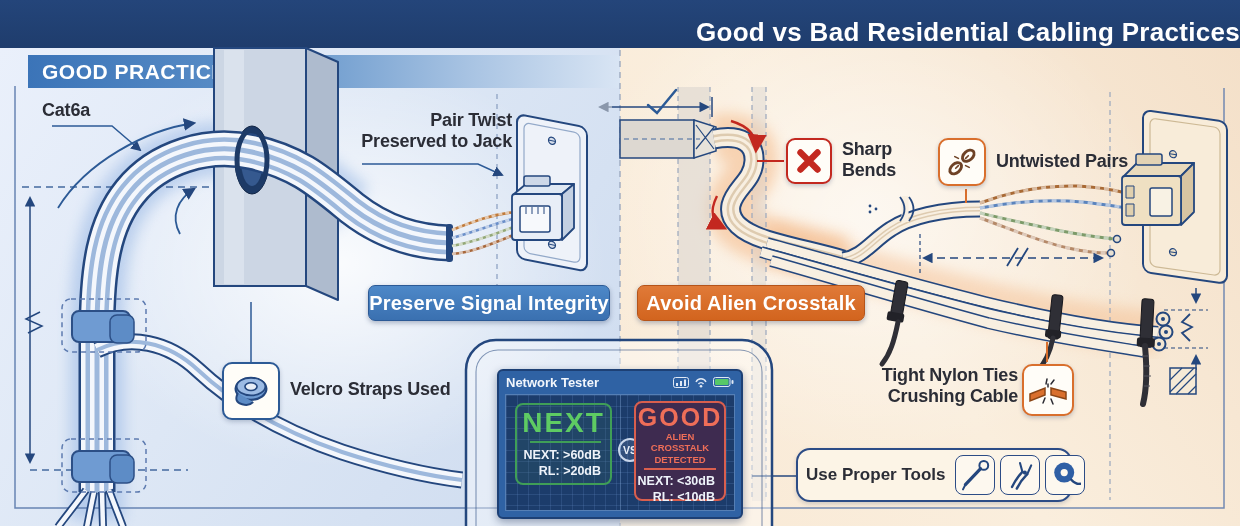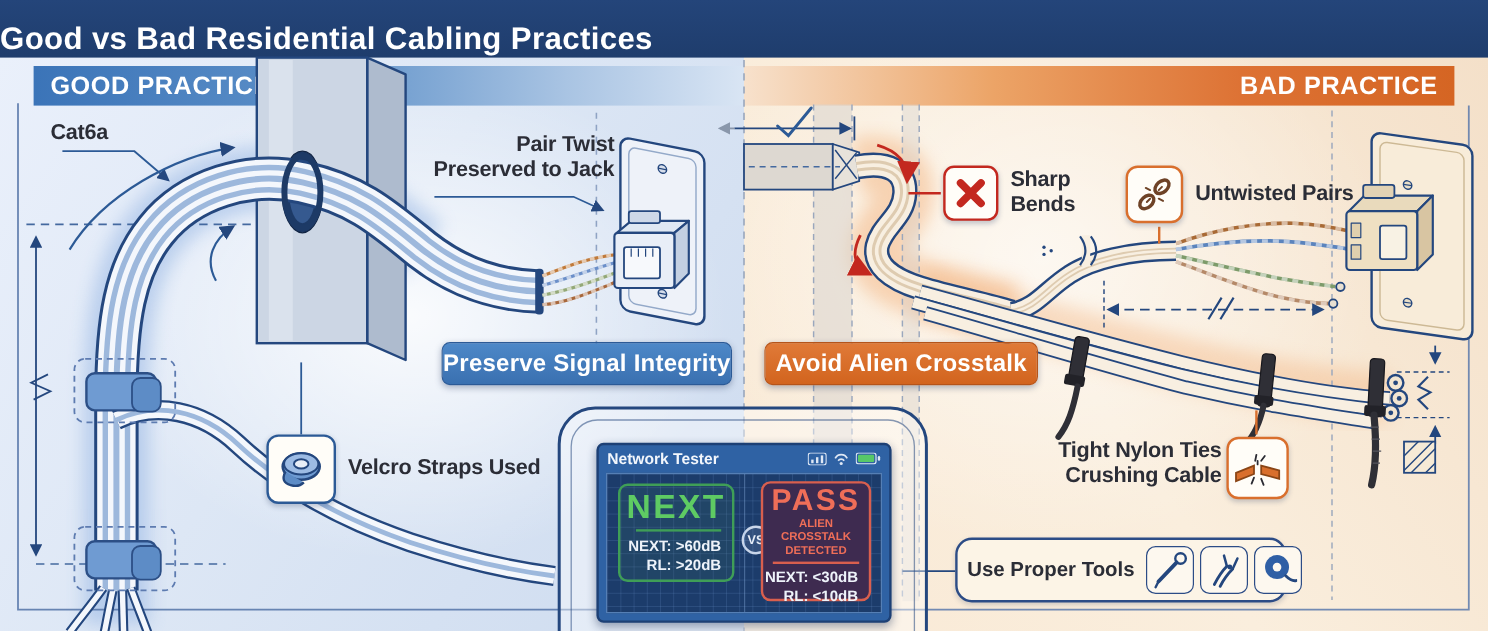--- a/index.html
+++ b/index.html
@@ -1,19 +1,19 @@
 <!DOCTYPE html>
 <html><head>
 <meta charset="utf-8">
 <style>
   html,body{margin:0;padding:0;}
   body{font-family:"Liberation Sans",sans-serif;}
   .stage{position:relative;width:1240px;height:526px;overflow:hidden;background:#e9eef7;}
   .title-bar{position:absolute;left:0;top:0;width:1240px;height:66px;background:linear-gradient(180deg,#24457a,#1d3a68);
-    border-bottom:2px solid #142a4d;display:flex;align-items:center;justify-content:flex-start;box-sizing:border-box;}
+    border-bottom:2px solid #142a4d;display:flex;align-items:center;justify-content:flex-end;box-sizing:border-box;}
   .title-bar h1{margin:0;color:#ffffff;font-size:26px;font-weight:bold;letter-spacing:.3px;}
   .panel-good{position:absolute;left:0;top:48px;width:620px;height:478px;
     background:radial-gradient(ellipse at 55% 45%,rgba(255,255,255,.85),rgba(255,255,255,0) 55%),linear-gradient(125deg,#eaf0fb 0%,#dde7f5 45%,#cddbef 100%);}
   .panel-bad{position:absolute;left:620px;top:48px;width:620px;height:478px;
     background:radial-gradient(ellipse at 40% 35%,rgba(255,255,255,.6),rgba(255,255,255,0) 55%),linear-gradient(235deg,#f4e0c9 0%,#faeedd 55%,#f9e9d5 100%);}
   .hdr{position:absolute;top:55px;height:33px;line-height:33px;color:#fff;font-size:21px;font-weight:bold;letter-spacing:.5px;box-sizing:border-box;}
   .hdr-good{left:28px;width:592px;padding-left:14px;text-align:left;
     background:linear-gradient(90deg,#3b74b8 0%,#5d90c8 40%,#a9c4e3 75%,#d9e5f4 100%);}
   .hdr-bad{left:620px;width:592px;padding-right:14px;text-align:right;
     background:linear-gradient(90deg,#f7e1cc 0%,#eca467 35%,#dd7234 70%,#d56523 100%);}
@@ -69,21 +69,20 @@
 </head>
 <body>
 
 <div class="stage">
   <div class="title-bar">
     <h1>Good vs Bad Residential Cabling Practices</h1>
   </div>
   <div class="panel-good"></div>
   <div class="panel-bad"></div>
   <div class="hdr hdr-good">GOOD PRACTICE</div>
-  <div class="hdr hdr-bad">BAD PRACTICE</div>
 
   <svg class="art" width="1240" height="526" viewBox="0 0 1240 526">
     <defs>
       <marker id="mN" viewBox="0 0 8 8" markerWidth="7" markerHeight="7" refX="6.5" refY="4" orient="auto-start-reverse">
         <path d="M0,0 L8,4 L0,8 z" fill="#24477e"></path>
         </marker>
       <marker id="mG" viewBox="0 0 8 8" markerWidth="7" markerHeight="7" refX="6.5" refY="4" orient="auto-start-reverse">
         <path d="M0,0 L8,4 L0,8 z" fill="#8a97ab"></path>
         </marker>
       <marker id="mR" viewBox="0 0 8 8" markerWidth="8" markerHeight="8" refX="6.5" refY="4" orient="auto-start-reverse">
@@ -424,21 +423,21 @@
       <div class="p-pass">
         <div class="res">NEXT</div>
         <div class="div"></div>
         <div class="vals">
           <div>NEXT: &gt;60dB</div>
           <div>RL: &gt;20dB</div>
         </div>
       </div>
       <div class="vs-circle">VS</div>
       <div class="p-fail">
-        <div class="res">PASS</div>
+        <div class="res">GOOD</div>
         <div class="reason ml">ALIEN CROSSTALK
 DETECTED</div>
         <div class="div"></div>
         <div class="vals">
           <div>NEXT: &lt;30dB</div>
           <div>RL: &lt;10dB</div>
         </div>
       </div>
     </div>
   </div>

